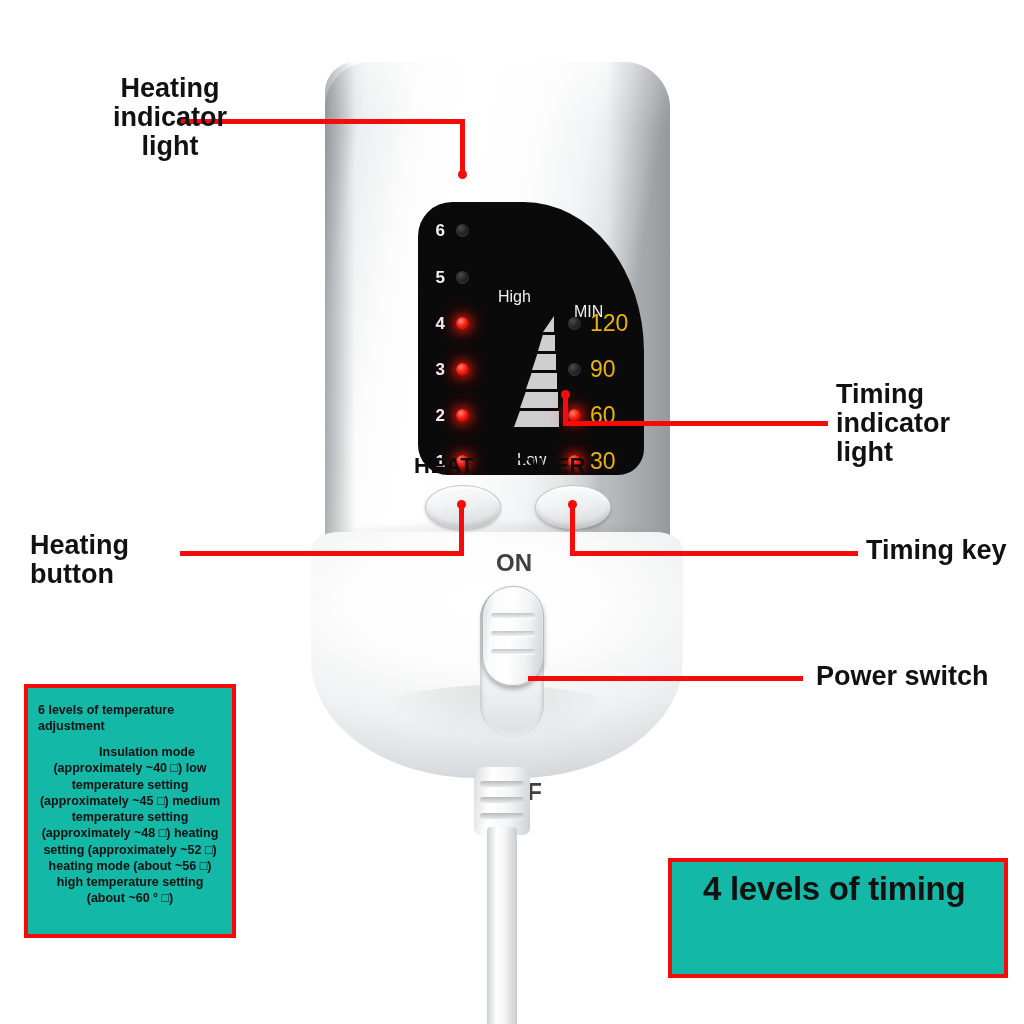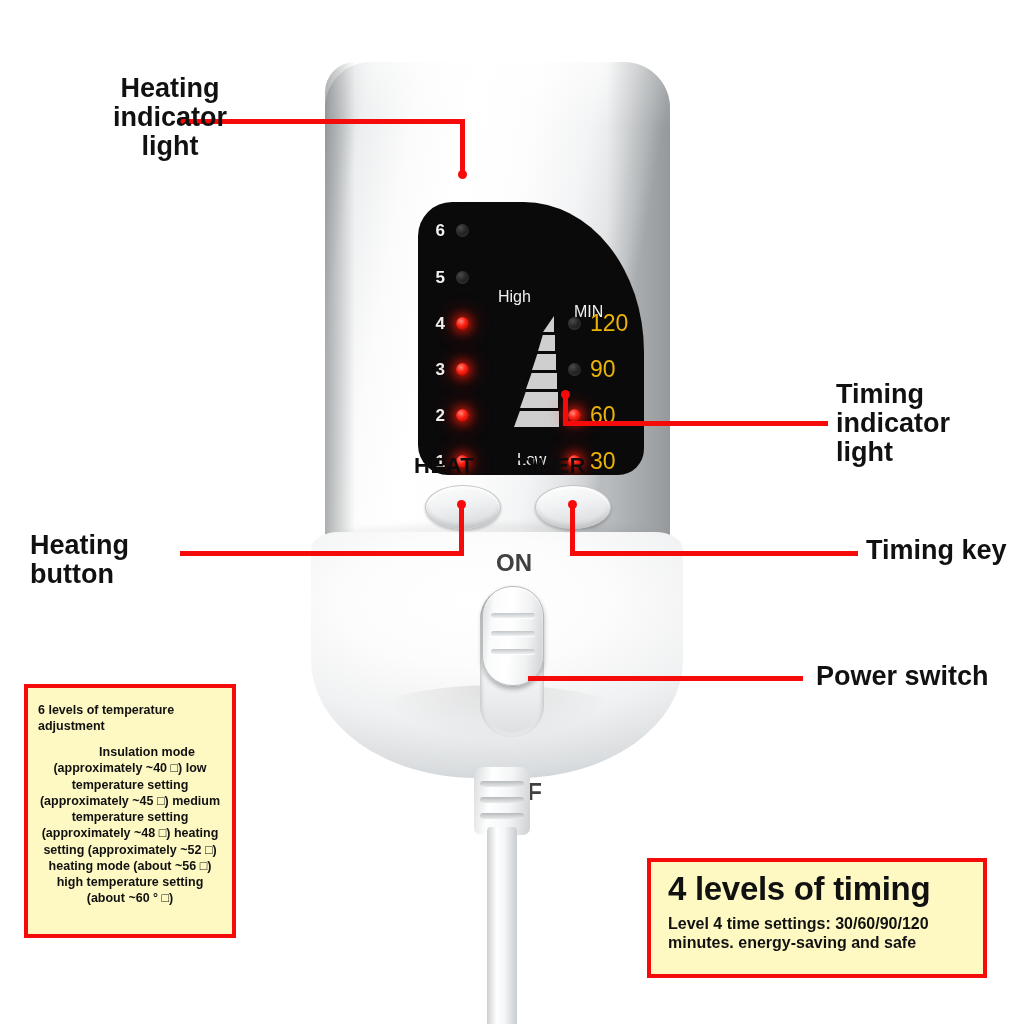--- a/index.html
+++ b/index.html
@@ -136,26 +136,26 @@
   .seg{position:absolute;background:#f60b0b;}
   .seg.h{height:5px;}
   .seg.v{width:5px;}
   .dot{position:absolute;width:9px;height:9px;border-radius:50%;background:#f60b0b;}
 
   .callout{position:absolute;color:#111;font-weight:700;line-height:1.08;}
   .callout.big{font-size:27px;}
 
   
   .infobox{
-    position:absolute;border:4px solid #f60b0b;background:#fef9c3;box-sizing:border-box;
+    position:absolute;border:4px solid #f60b0b;background:#14b8a6;box-sizing:border-box;
   }
   .temp-box{left:24px;top:684px;width:212px;height:254px;padding:14px 10px 8px;}
   .temp-head{font-size:12.5px;font-weight:700;color:#111;line-height:1.28;}
   .temp-body{font-size:12.5px;font-weight:700;color:#111;line-height:1.30;text-align:center;margin-top:10px;text-indent:34px;}
-  .timing-box{left:647px;top:858px;width:340px;height:120px;padding:10px 17px;}
+  .timing-box{left:668px;top:858px;width:340px;height:120px;padding:10px 31px;}
   .timing-title{font-size:33px;font-weight:700;color:#111;line-height:1.05;letter-spacing:-.3px;}
   .timing-sub{font-size:16px;font-weight:700;color:#111;line-height:1.22;margin-top:7px;}
 </style>
 </head>
 <body>
 
 <div class="stage">
 
   <div class="device">
     <div class="body-upper"></div>
@@ -288,16 +288,15 @@
 
   <div class="callout big" style="left:816px;top:662px;">Power switch</div>
 
   <div class="infobox temp-box">
     <div class="temp-head">6 levels of temperature adjustment</div>
     <div class="temp-body">Insulation mode (approximately ~40 □) low temperature setting (approximately ~45 □) medium temperature setting (approximately ~48 □) heating setting (approximately ~52 □) heating mode (about ~56 □) high temperature setting (about ~60 ° □)</div>
   </div>
 
   <div class="infobox timing-box">
     <div class="timing-title">4 levels of timing</div>
-    <div class="timing-sub">Level 4 time settings: 30/60/90/120 minutes. energy-saving and safe</div>
   </div>
 
 </div>
 
 </body></html>

